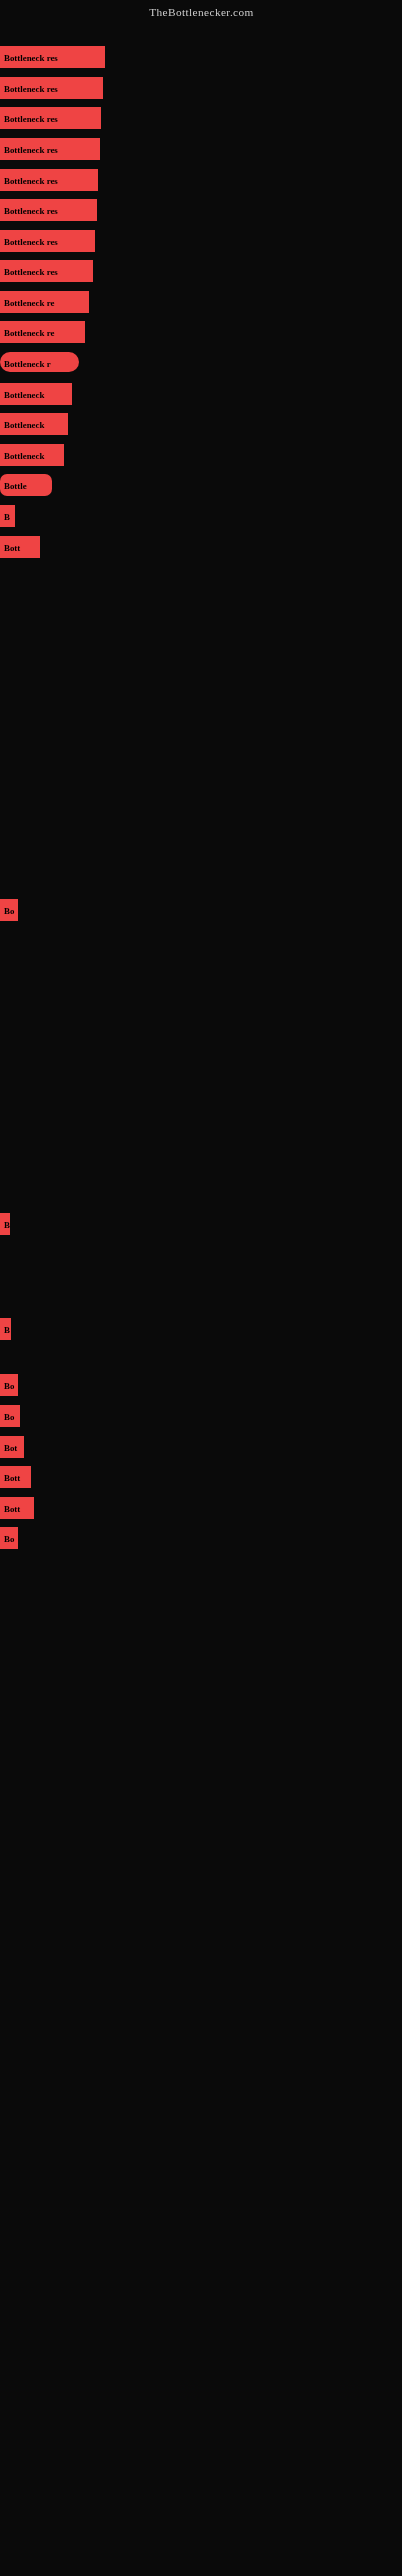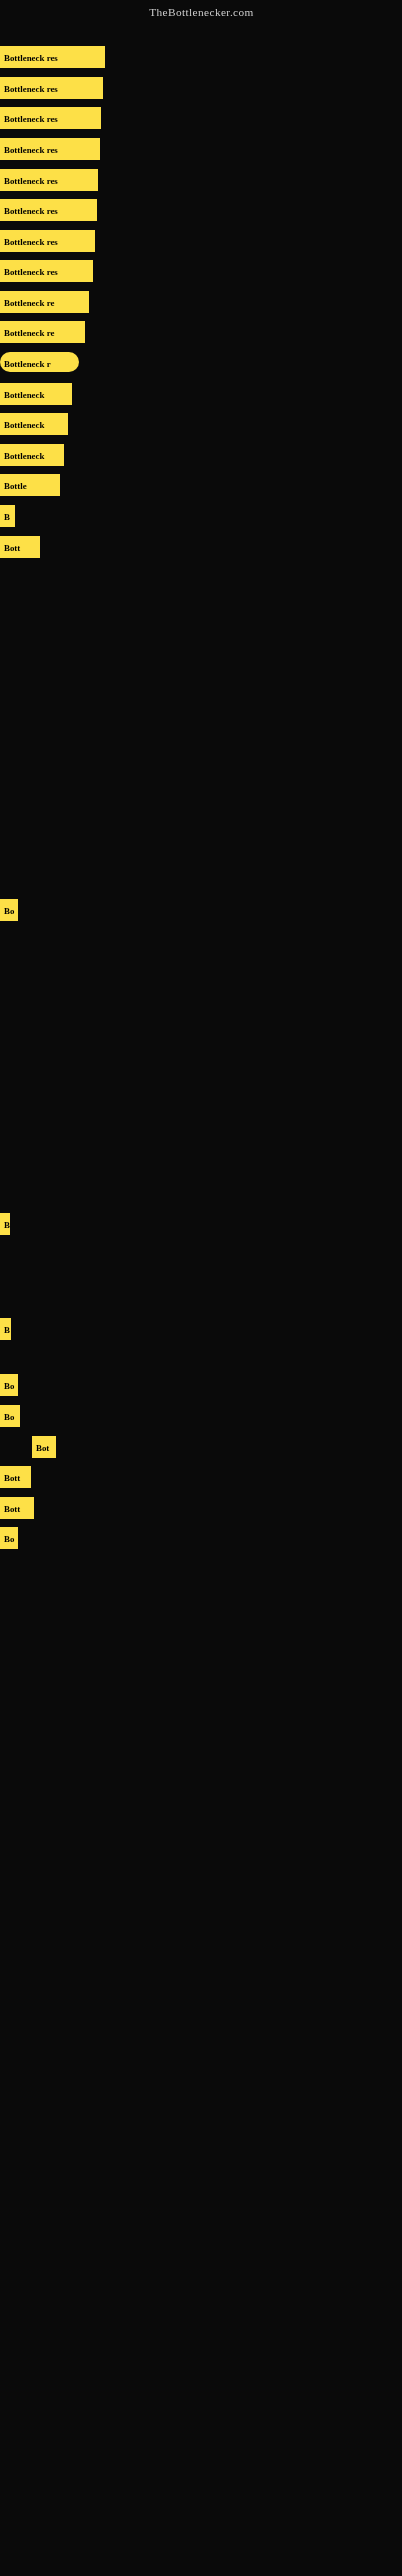--- a/index.html
+++ b/index.html
@@ -13,21 +13,21 @@
     }
     .site-title {
       text-align: center;
       color: #cccccc;
       font-size: 11.3px;
       padding: 6.4px 0 3.2px 0;
       letter-spacing: 0.4px;
     }
     .bar-label {
       display: inline-block;
-      background-color: #fde047;
+      background-color: #ef4444;
       color: #000000;
       font-size: 8.9px;
       font-weight: bold;
       padding: 1.6px 4px;
       white-space: nowrap;
       overflow: hidden;
     }
   </style>
 </head>
 <body>
@@ -42,26 +42,26 @@
     <div style="position: absolute; top: 147px; left: 0px;"><span class="bar-label" style="width: 98px; height: 22.5px; line-height: 22.5px; display: inline-block;">Bottleneck res</span></div>
     <div style="position: absolute; top: 177px; left: 0px;"><span class="bar-label" style="width: 97px; height: 22.5px; line-height: 22.5px; display: inline-block;">Bottleneck res</span></div>
     <div style="position: absolute; top: 208px; left: 0px;"><span class="bar-label" style="width: 95px; height: 22.5px; line-height: 22.5px; display: inline-block;">Bottleneck res</span></div>
     <div style="position: absolute; top: 238px; left: 0px;"><span class="bar-label" style="width: 93px; height: 22.5px; line-height: 22.5px; display: inline-block;">Bottleneck res</span></div>
     <div style="position: absolute; top: 269px; left: 0px;"><span class="bar-label" style="width: 89px; height: 22.5px; line-height: 22.5px; display: inline-block;">Bottleneck re</span></div>
     <div style="position: absolute; top: 299px; left: 0px;"><span class="bar-label" style="width: 85px; height: 22.5px; line-height: 22.5px; display: inline-block;">Bottleneck re</span></div>
     <div style="position: absolute; top: 330px; left: 0px;"><span class="bar-label" style="width: 79px; height: 20px; line-height: 22.5px; display: inline-block; border-radius: 11px;">Bottleneck r</span></div>
     <div style="position: absolute; top: 361px; left: 0px;"><span class="bar-label" style="width: 72px; height: 22.5px; line-height: 22.5px; display: inline-block;">Bottleneck</span></div>
     <div style="position: absolute; top: 391px; left: 0px;"><span class="bar-label" style="width: 68px; height: 22.5px; line-height: 22.5px; display: inline-block;">Bottleneck</span></div>
     <div style="position: absolute; top: 422px; left: 0px;"><span class="bar-label" style="width: 64px; height: 22.5px; line-height: 22.5px; display: inline-block;">Bottleneck</span></div>
-    <div style="position: absolute; top: 452px; left: 0px;"><span class="bar-label" style="width: 60px; height: 22.5px; line-height: 22.5px; display: inline-block;">Bottle</span></div>
+    <div style="position: absolute; top: 452px; left: 0px;"><span class="bar-label" style="width: 52px; height: 22.5px; line-height: 22.5px; display: inline-block; border-radius: 7px;">Bottle</span></div>
     <div style="position: absolute; top: 483px; left: 0px;"><span class="bar-label" style="width: 14.5px; height: 22.5px; line-height: 22.5px; display: inline-block;">B</span></div>
     <div style="position: absolute; top: 514px; left: 0px;"><span class="bar-label" style="width: 40px; height: 22.5px; line-height: 22.5px; display: inline-block;">Bott</span></div>
     <div style="position: absolute; top: 877px; left: 0px;"><span class="bar-label" style="width: 17.7px; height: 22.5px; line-height: 22.5px; display: inline-block;">Bo</span></div>
     <div style="position: absolute; top: 1191px; left: 0px;"><span class="bar-label" style="width: 9.7px; height: 22.5px; line-height: 22.5px; display: inline-block;">B</span></div>
     <div style="position: absolute; top: 1296px; left: 0px;"><span class="bar-label" style="width: 11.3px; height: 22.5px; line-height: 22.5px; display: inline-block;">B</span></div>
     <div style="position: absolute; top: 1352px; left: 0px;"><span class="bar-label" style="width: 17.7px; height: 22.5px; line-height: 22.5px; display: inline-block;">Bo</span></div>
     <div style="position: absolute; top: 1383px; left: 0px;"><span class="bar-label" style="width: 20px; height: 22.5px; line-height: 22.5px; display: inline-block;">Bo</span></div>
-    <div style="position: absolute; top: 1414px; left: 0px;"><span class="bar-label" style="width: 24px; height: 22.5px; line-height: 22.5px; display: inline-block; margin-left: 32px;">Bot</span></div>
+    <div style="position: absolute; top: 1414px; left: 0px;"><span class="bar-label" style="width: 24px; height: 22.5px; line-height: 22.5px; display: inline-block;">Bot</span></div>
     <div style="position: absolute; top: 1444px; left: 0px;"><span class="bar-label" style="width: 31px; height: 22.5px; line-height: 22.5px; display: inline-block;">Bott</span></div>
     <div style="position: absolute; top: 1475px; left: 0px;"><span class="bar-label" style="width: 34px; height: 22.5px; line-height: 22.5px; display: inline-block;">Bott</span></div>
     <div style="position: absolute; top: 1505px; left: 0px;"><span class="bar-label" style="width: 17.7px; height: 22.5px; line-height: 22.5px; display: inline-block;">Bo</span></div>
   </div>
 
 
 </body></html>

